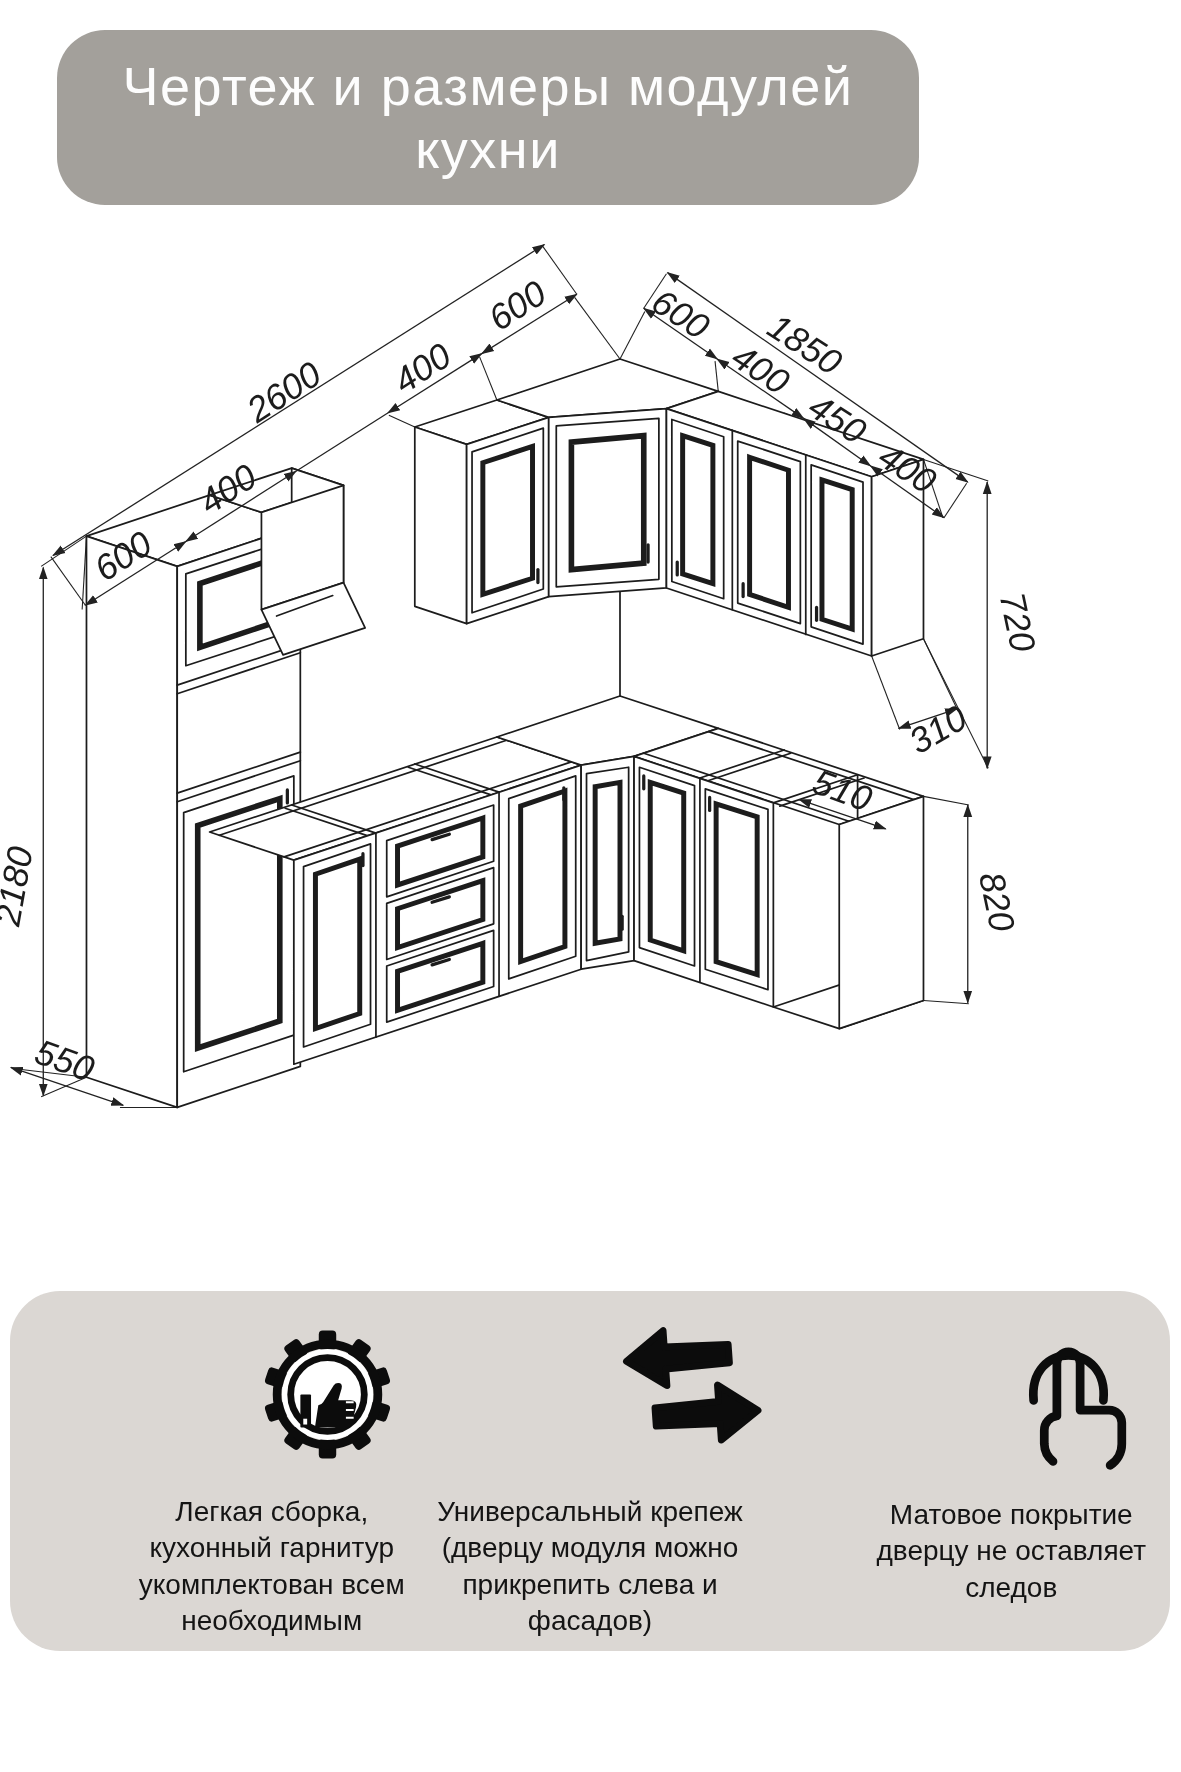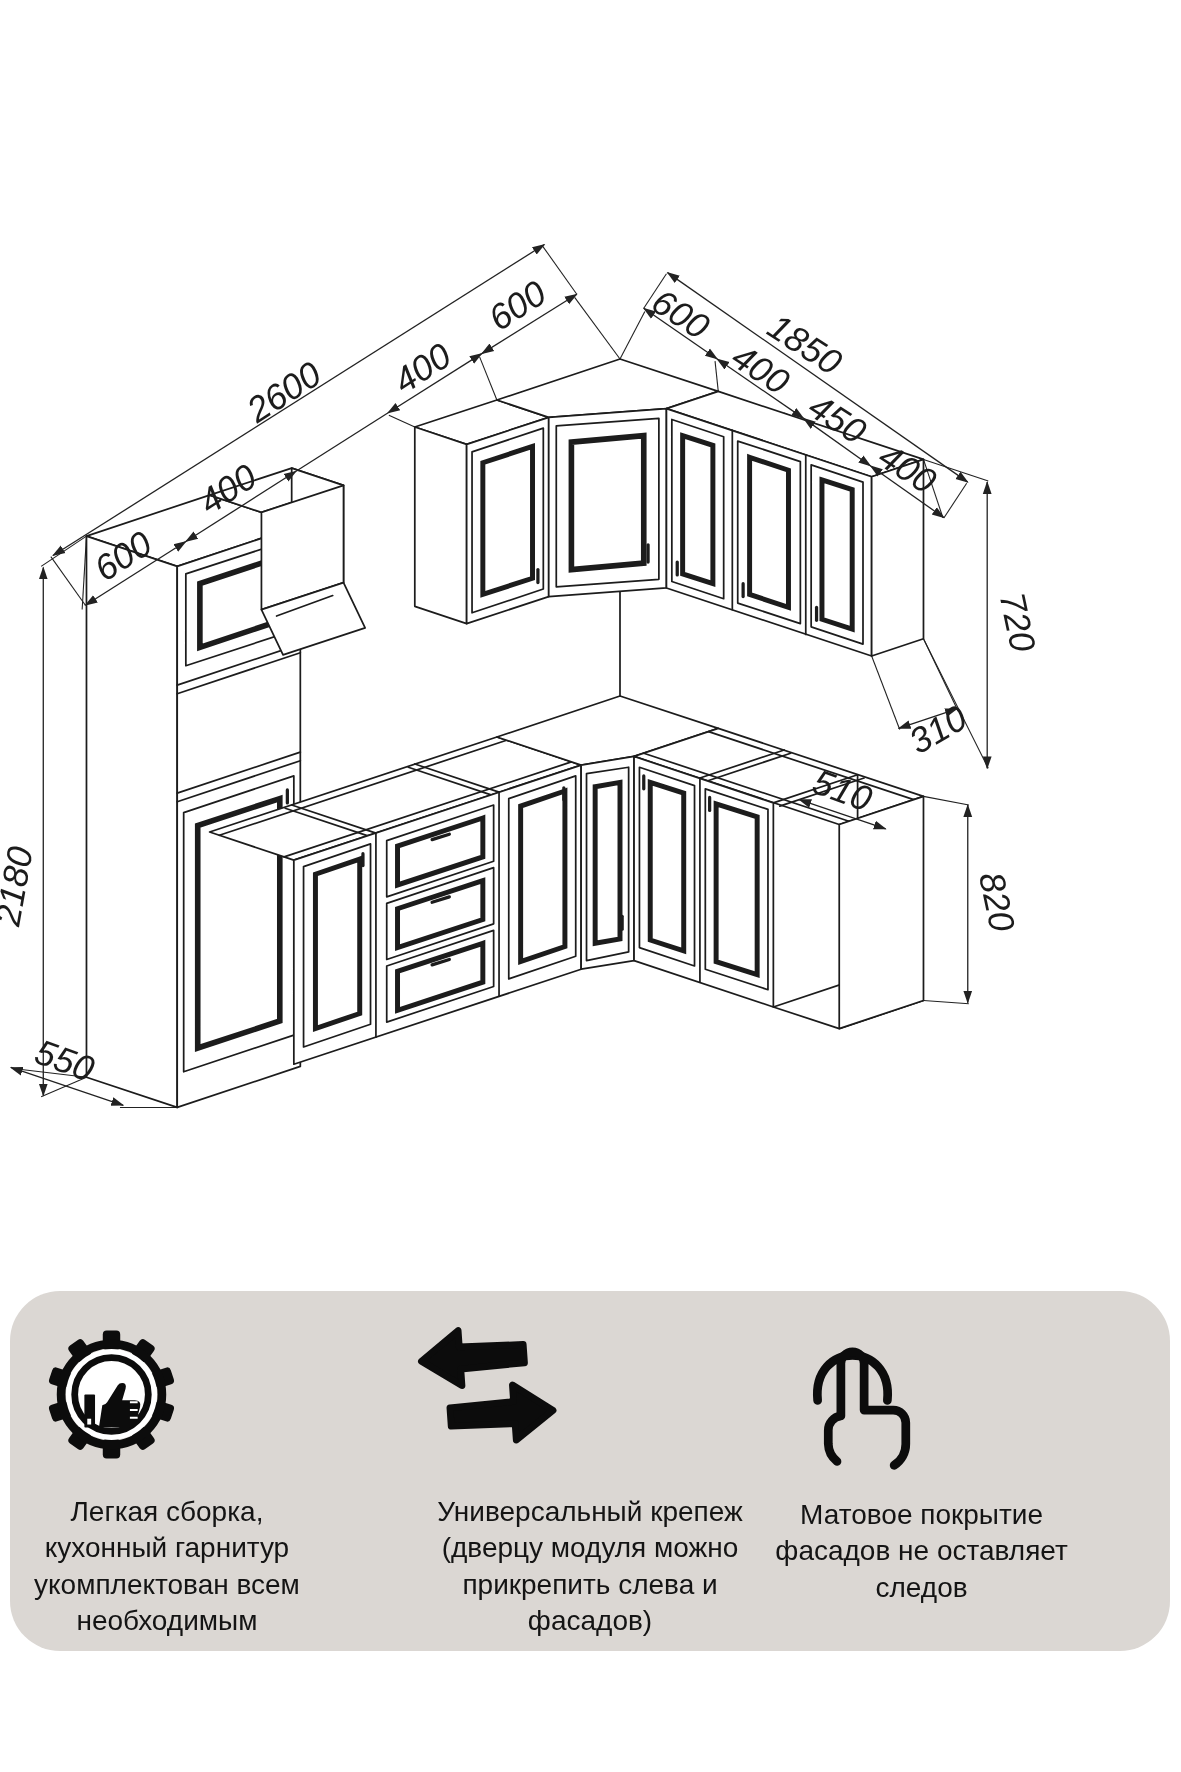--- a/index.html
+++ b/index.html
@@ -17,31 +17,35 @@
   .frame{fill:none;stroke:#1c1c1c;stroke-width:4.6;stroke-linejoin:miter;}
   .frame5{fill:none;stroke:#1c1c1c;stroke-width:5.2;}
   .handle{fill:none;stroke:#1c1c1c;stroke-width:3;stroke-linecap:round;}
   .dim{fill:none;stroke:#222;stroke-width:1.2;}
   .ext{fill:none;stroke:#222;stroke-width:1;}
   .dimlabel{fill:#1c1c1c;font-size:33px;font-style:italic;font-family:"Liberation Sans",sans-serif;
         text-anchor:middle;}
   
   .features-panel{position:absolute;left:10px;top:1291px;width:1160px;height:360px;
         background:#dbd7d3;border-radius:50px;display:flex;padding:26px 24px 0 24px;box-sizing:border-box;}
-  .feature{flex:1;display:flex;flex-direction:column;align-items:flex-start;}
+  .feature{flex:1;display:flex;flex-direction:column;align-items:flex-end;}
   .feature-icon{height:158px;display:flex;align-items:center;justify-content:center;}
   .feature-text{margin-top:22px;font-size:28px;line-height:1.3;color:#141414;text-align:center;
         white-space:pre-line;}
   .icon-stroke{fill:none;stroke:#0c0c0c;stroke-linecap:round;stroke-linejoin:round;}
 </style>
 </head>
 <body>
 
 <div class="page">
 
+  <div class="title-block">
+    <div class="title-text">Чертеж и размеры модулей
+кухни</div>
+  </div>
 
   <svg class="drawing" width="1181" height="960" viewBox="0 0 1181 960">
     <defs>
       <marker id="ae" viewBox="0 0 10 10" refX="9.2" refY="5" markerWidth="10" markerHeight="10" orient="auto">
         <path d="M0 1.6 L10 5 L0 8.4 z" fill="#222"></path>
       </marker>
       <marker id="as" viewBox="0 0 10 10" refX="9.2" refY="5" markerWidth="10" markerHeight="10" orient="auto-start-reverse">
         <path d="M0 1.6 L10 5 L0 8.4 z" fill="#222"></path>
       </marker>
     </defs>
@@ -294,18 +298,18 @@
       <div class="feature-icon">
         <svg width="155" height="155" viewBox="0 0 160 160">
           <g class="icon-stroke" stroke-width="9">
             <path d="M44 84 C38 22 122 22 116 84"></path>
             <path d="M68 100 V46 a12 12 0 0 1 24 0 V94 h30 a13 13 0 0 1 13 13 v22 a26 26 0 0 1 -12 22
                      M68 100 a15 15 0 0 0 -13 15 v14 a24 24 0 0 0 9 18"></path>
           </g>
         </svg>
       </div>
       <p class="feature-text">Матовое покрытие
-фасадов не оставляет
+дверцу не оставляет
 следов</p>
     </div>
 
   </div>
 </div>
 
 </body></html>

